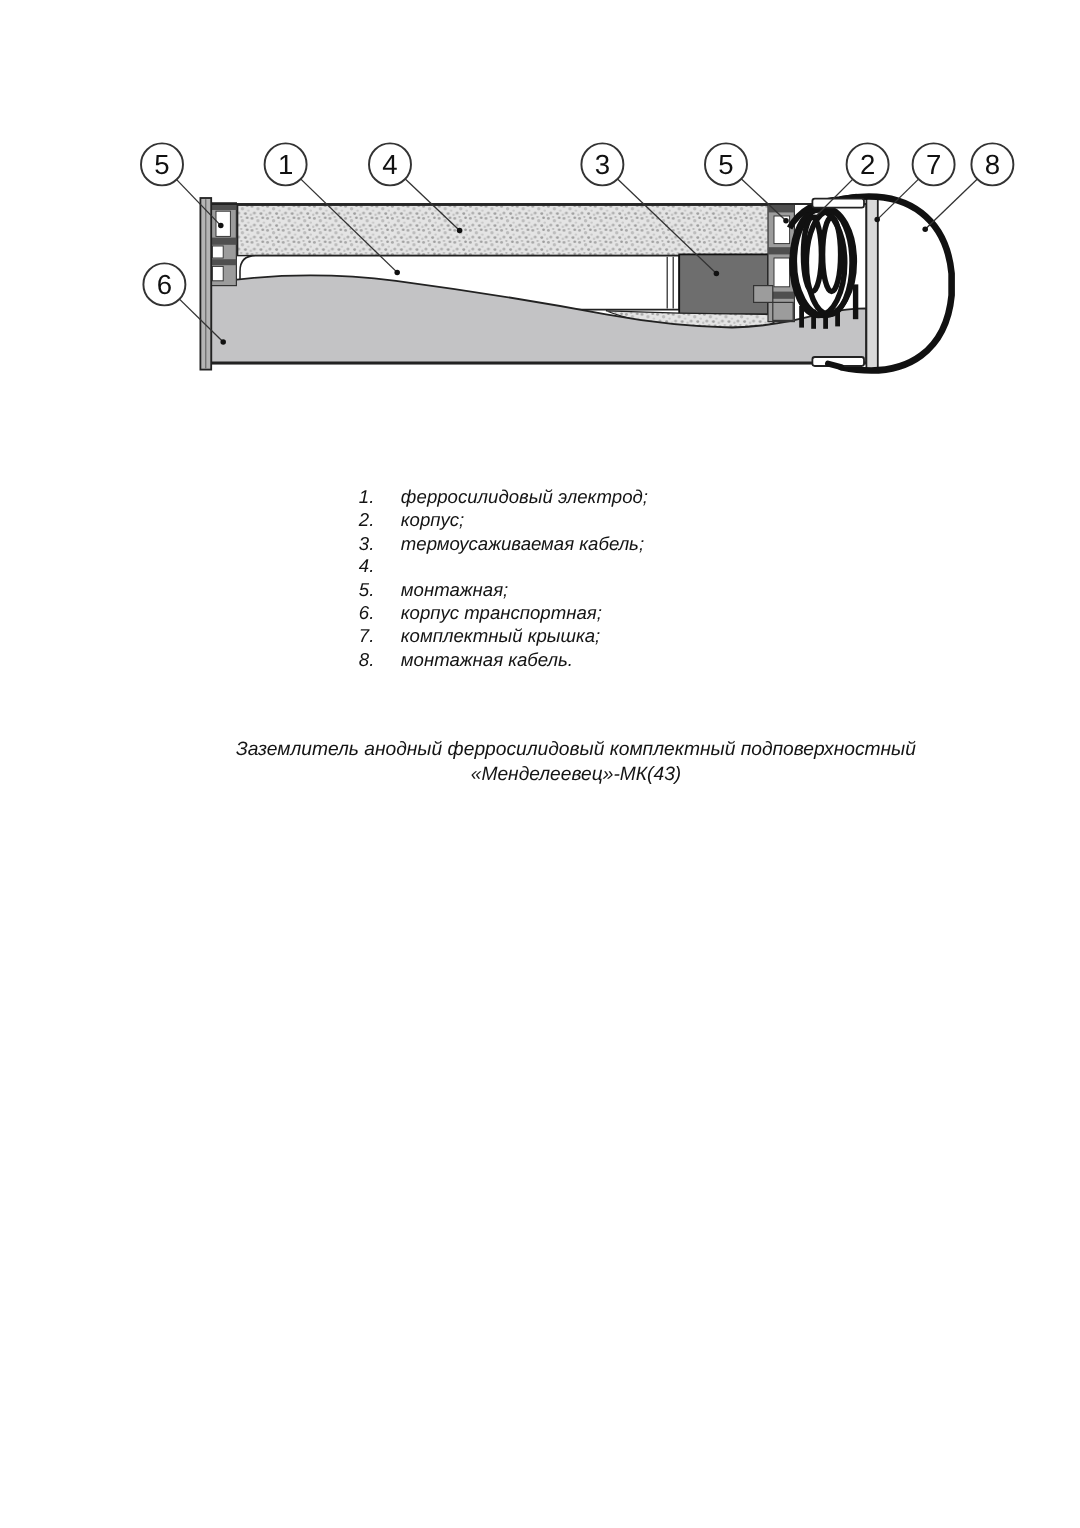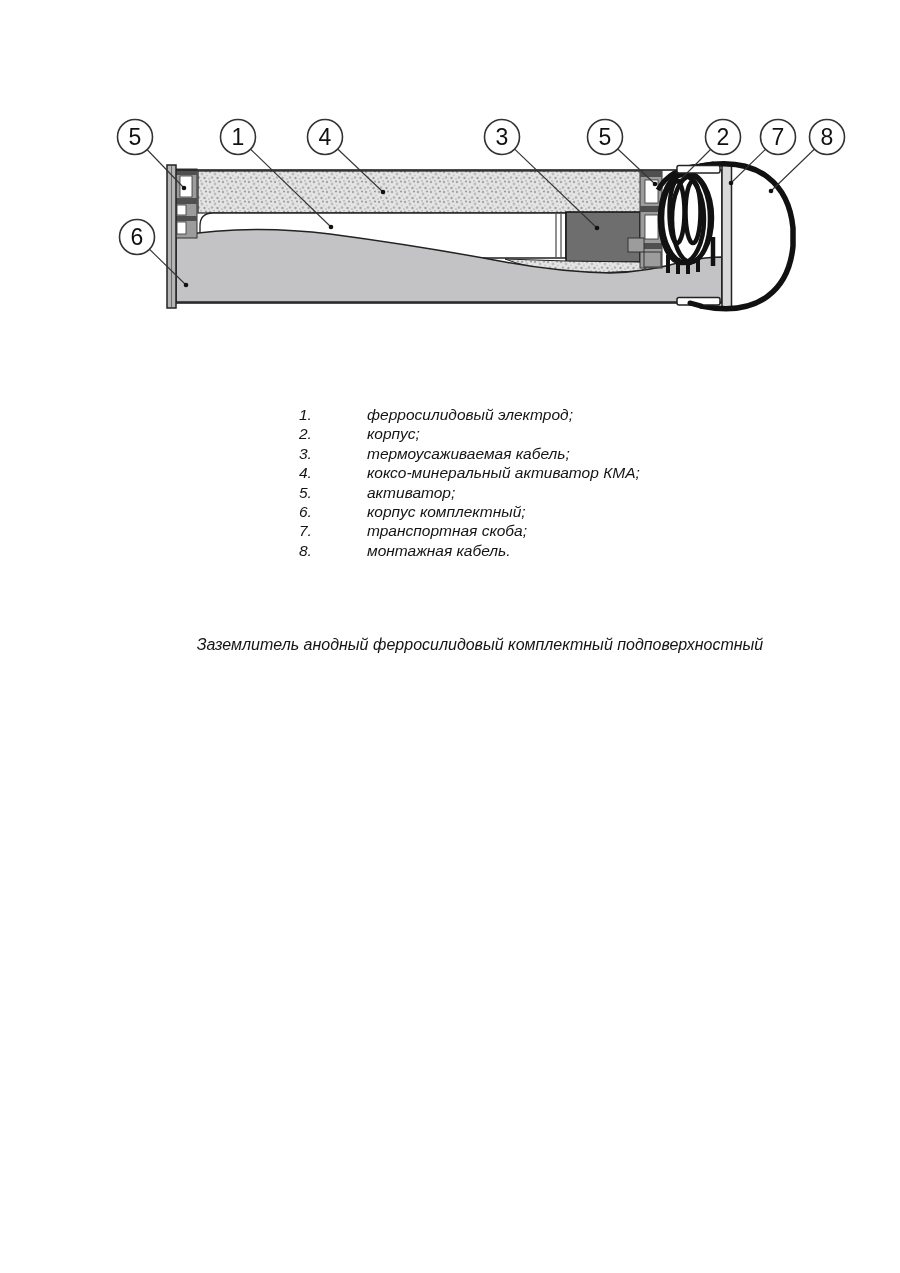--- a/index.html
+++ b/index.html
@@ -19,25 +19,25 @@
     font-style:italic;
     font-size:15.5px;
     line-height:19.4px;
     color:#141414;
   }
   .legend-row{display:flex;}
   .legend-num{
     width:35px;
     flex:0 0 35px;
   }
-  .legend-label{white-space:nowrap;margin-left:33px;}
+  .legend-label{white-space:nowrap;}
   .caption{
     position:absolute;
     left:110px;
-    top:634px;
+    top:614px;
     width:740px;
     text-align:center;
     font-style:italic;
     font-size:16px;
     line-height:21px;
     color:#141414;
   }
 </style>
 </head>
 <body>
@@ -193,35 +193,35 @@
   <div class="legend-row">
     <span class="legend-num">2.</span>
     <span class="legend-label">корпус;</span>
   </div>
   <div class="legend-row">
     <span class="legend-num">3.</span>
     <span class="legend-label">термоусаживаемая кабель;</span>
   </div>
   <div class="legend-row">
     <span class="legend-num">4.</span>
-    <span class="legend-label">коксо-минеральный активатор КМА;</span>
   </div>
   <div class="legend-row">
     <span class="legend-num">5.</span>
-    <span class="legend-label">активатор;</span>
+    <span class="legend-label">монтажная;</span>
   </div>
   <div class="legend-row">
     <span class="legend-num">6.</span>
-    <span class="legend-label">корпус комплектный;</span>
+    <span class="legend-label">корпус транспортная;</span>
   </div>
   <div class="legend-row">
     <span class="legend-num">7.</span>
-    <span class="legend-label">транспортная скоба;</span>
+    <span class="legend-label">комплектный крышка;</span>
   </div>
   <div class="legend-row">
     <span class="legend-num">8.</span>
     <span class="legend-label">монтажная кабель.</span>
   </div>
 </div>
 
 <div class="caption">
   <div>Заземлитель анодный ферросилидовый комплектный подповерхностный</div>
+  <div>«Менделеевец»-МК(43)</div>
 </div>
 
 </body></html>

